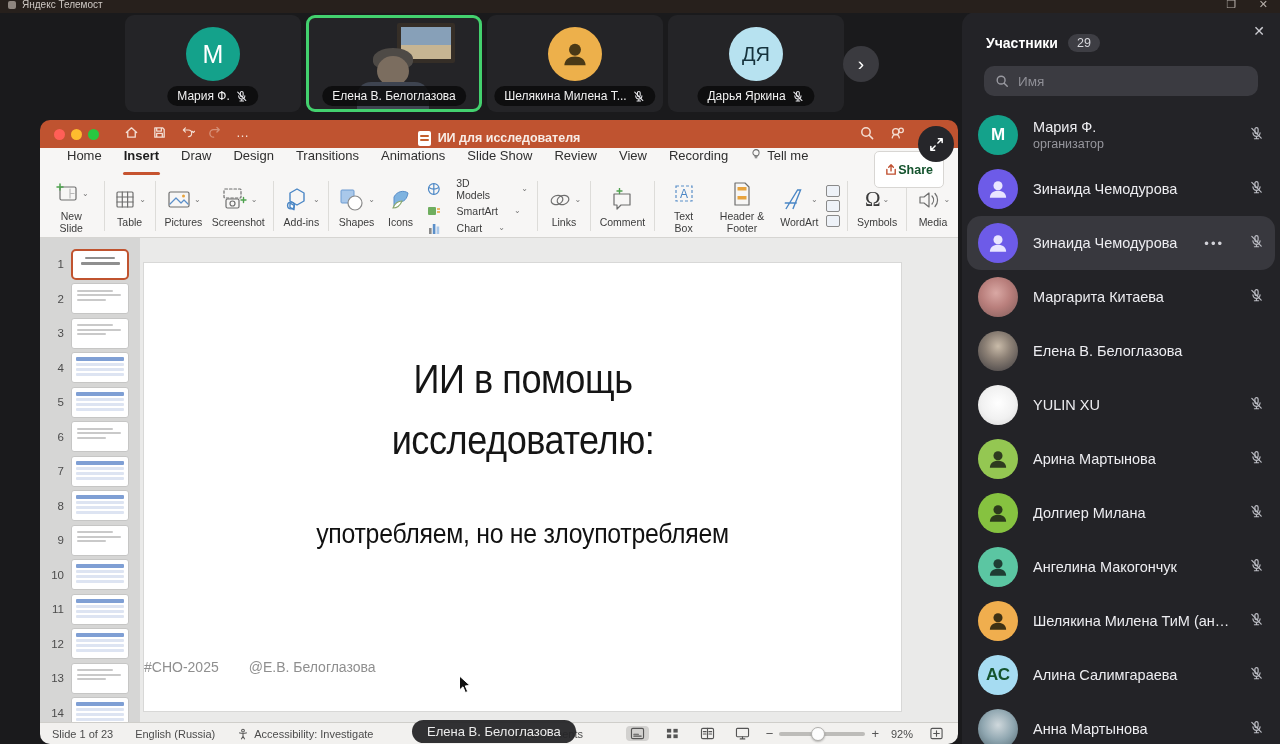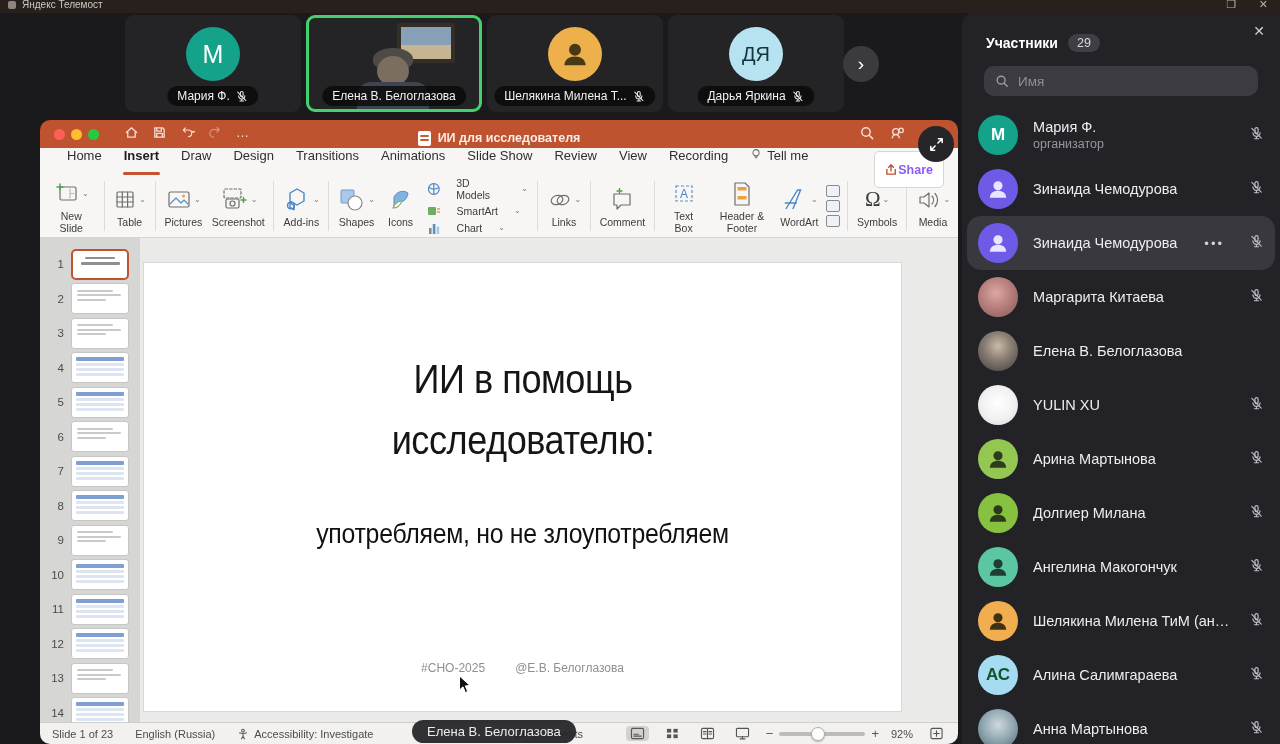--- a/index.html
+++ b/index.html
@@ -53,21 +53,21 @@
   .expandbtn{position:absolute;left:878px;top:6px;width:36px;height:36px;border-radius:50%;background:#26262a;z-index:30;
     display:flex;align-items:center;justify-content:center}
   .expandbtn svg{width:17px;height:17px;stroke:#fff;stroke-width:1.6;fill:none;stroke-linecap:round;stroke-linejoin:round}
 
   .ppt-tabs{height:27px;background:#f7f6f5;display:flex;align-items:stretch;padding-left:16px;gap:0;position:relative}
   .ptab{display:flex;gap:5px;padding:0 11px;font-size:13px;color:#2f2f2f;position:relative}
   .ptab.active{font-weight:700;color:#1c1c1c}
   .ptab.active::after{content:"";position:absolute;left:10px;right:10px;bottom:0;height:3px;background:#c6532f;border-radius:2px}
   .ptab .bulb{width:12px;height:12px}
   .sharebtn{position:absolute;right:14px;top:3px;height:37px;display:flex;align-items:center;background:#fff;
-    border:1px solid #d8d6d3;border-radius:5px;padding:0 10px;font-size:12.5px;font-weight:700;color:#8b5cf6}
+    border:1px solid #d8d6d3;border-radius:5px;padding:0 10px;font-size:12.5px;font-weight:700;color:#14532d}
   .sharebtn svg{width:13px;height:13px;stroke:#c05030;stroke-width:1.5;fill:none;stroke-linecap:round}
 
   .ppt-ribbon{height:63px;background:#f7f6f5;border-bottom:1px solid #d6d5d2;display:flex;align-items:center;padding:0 4px;gap:2px;overflow:hidden}
   .rsep{width:1px;height:50px;background:#dddcd9;flex:0 0 auto;margin:0 3px}
   .rbtn{display:flex;flex-direction:column;align-items:center;justify-content:flex-start;gap:1px;padding:2px 4px;min-width:40px}
   .rbtn .irow{height:32px;display:flex;align-items:center;gap:2px}
   .rbtn .lbl{font-size:10.5px;color:#3c3c3c;text-align:center;line-height:11.5px;max-width:58px}
   .chev{font-size:8px;color:#777;line-height:8px}
   .ric{stroke:#6e6e6e;stroke-width:1.2;fill:none;stroke-linecap:round;stroke-linejoin:round}
   .vstack{display:flex;flex-direction:column;gap:3px;padding:0 4px}
@@ -88,22 +88,22 @@
   .mini-title i{display:block;height:2.5px;background:#8f8f8f;border-radius:1px;margin:3px auto 2px}
   .mini-text i{display:block;height:2px;background:#c9c9c9;border-radius:1px;margin:2.5px 3px}
   .mini-table b{display:block;height:4px;background:#7f9fd4;border-radius:1px;margin:1px 2px 2px}
   .mini-table i{display:block;height:3px;background:#dde4f2;border-radius:1px;margin:2px 2px}
 
   .canvas{position:relative;flex:1}
   .slide{position:absolute;left:4px;top:25px;width:757px;height:448px;background:#fff;box-shadow:0 0 0 1px #d8d8d7}
   .slide-title{margin:86px auto 0;width:380px;font-size:41px;line-height:61px;color:#151515;text-align:center;
     transform:scaleX(.88);letter-spacing:-.5px}
   .slide-sub{margin-top:48px;text-align:center;font-size:27px;color:#111;transform:scaleX(.92);letter-spacing:-.3px}
-  .slide-footer{position:absolute;left:0;right:0;bottom:36px;display:flex;justify-content:center;gap:30px;
-    font-size:12px;color:#8f8f8f}
+  .slide-footer{position:absolute;left:0;right:0;bottom:36px;display:flex;gap:30px;
+    font-size:14px;color:#8f8f8f}
 
   .ppt-status{position:relative;height:22px;background:#f2f1ef;border-top:1px solid #cfceca;border-radius:0 0 10px 10px;
     font-size:11px;color:#4c4c4c;display:flex;align-items:center}
   .st-left{display:flex;align-items:center;gap:22px;padding-left:12px}
   .st-acc{display:flex;align-items:center;gap:5px}
   .st-acc svg{width:12px;height:12px;stroke:#555;stroke-width:1.2;fill:none}
   .st-right{position:absolute;right:10px;display:flex;align-items:center;gap:12px}
   .st-right svg{width:15px;height:13px;stroke:#555;stroke-width:1.2;fill:none;stroke-linecap:round}
   .viewbtn{display:flex;align-items:center;justify-content:center;padding:1px 4px;border-radius:4px}
   .viewbtn.sel{background:#d2d1cf}

